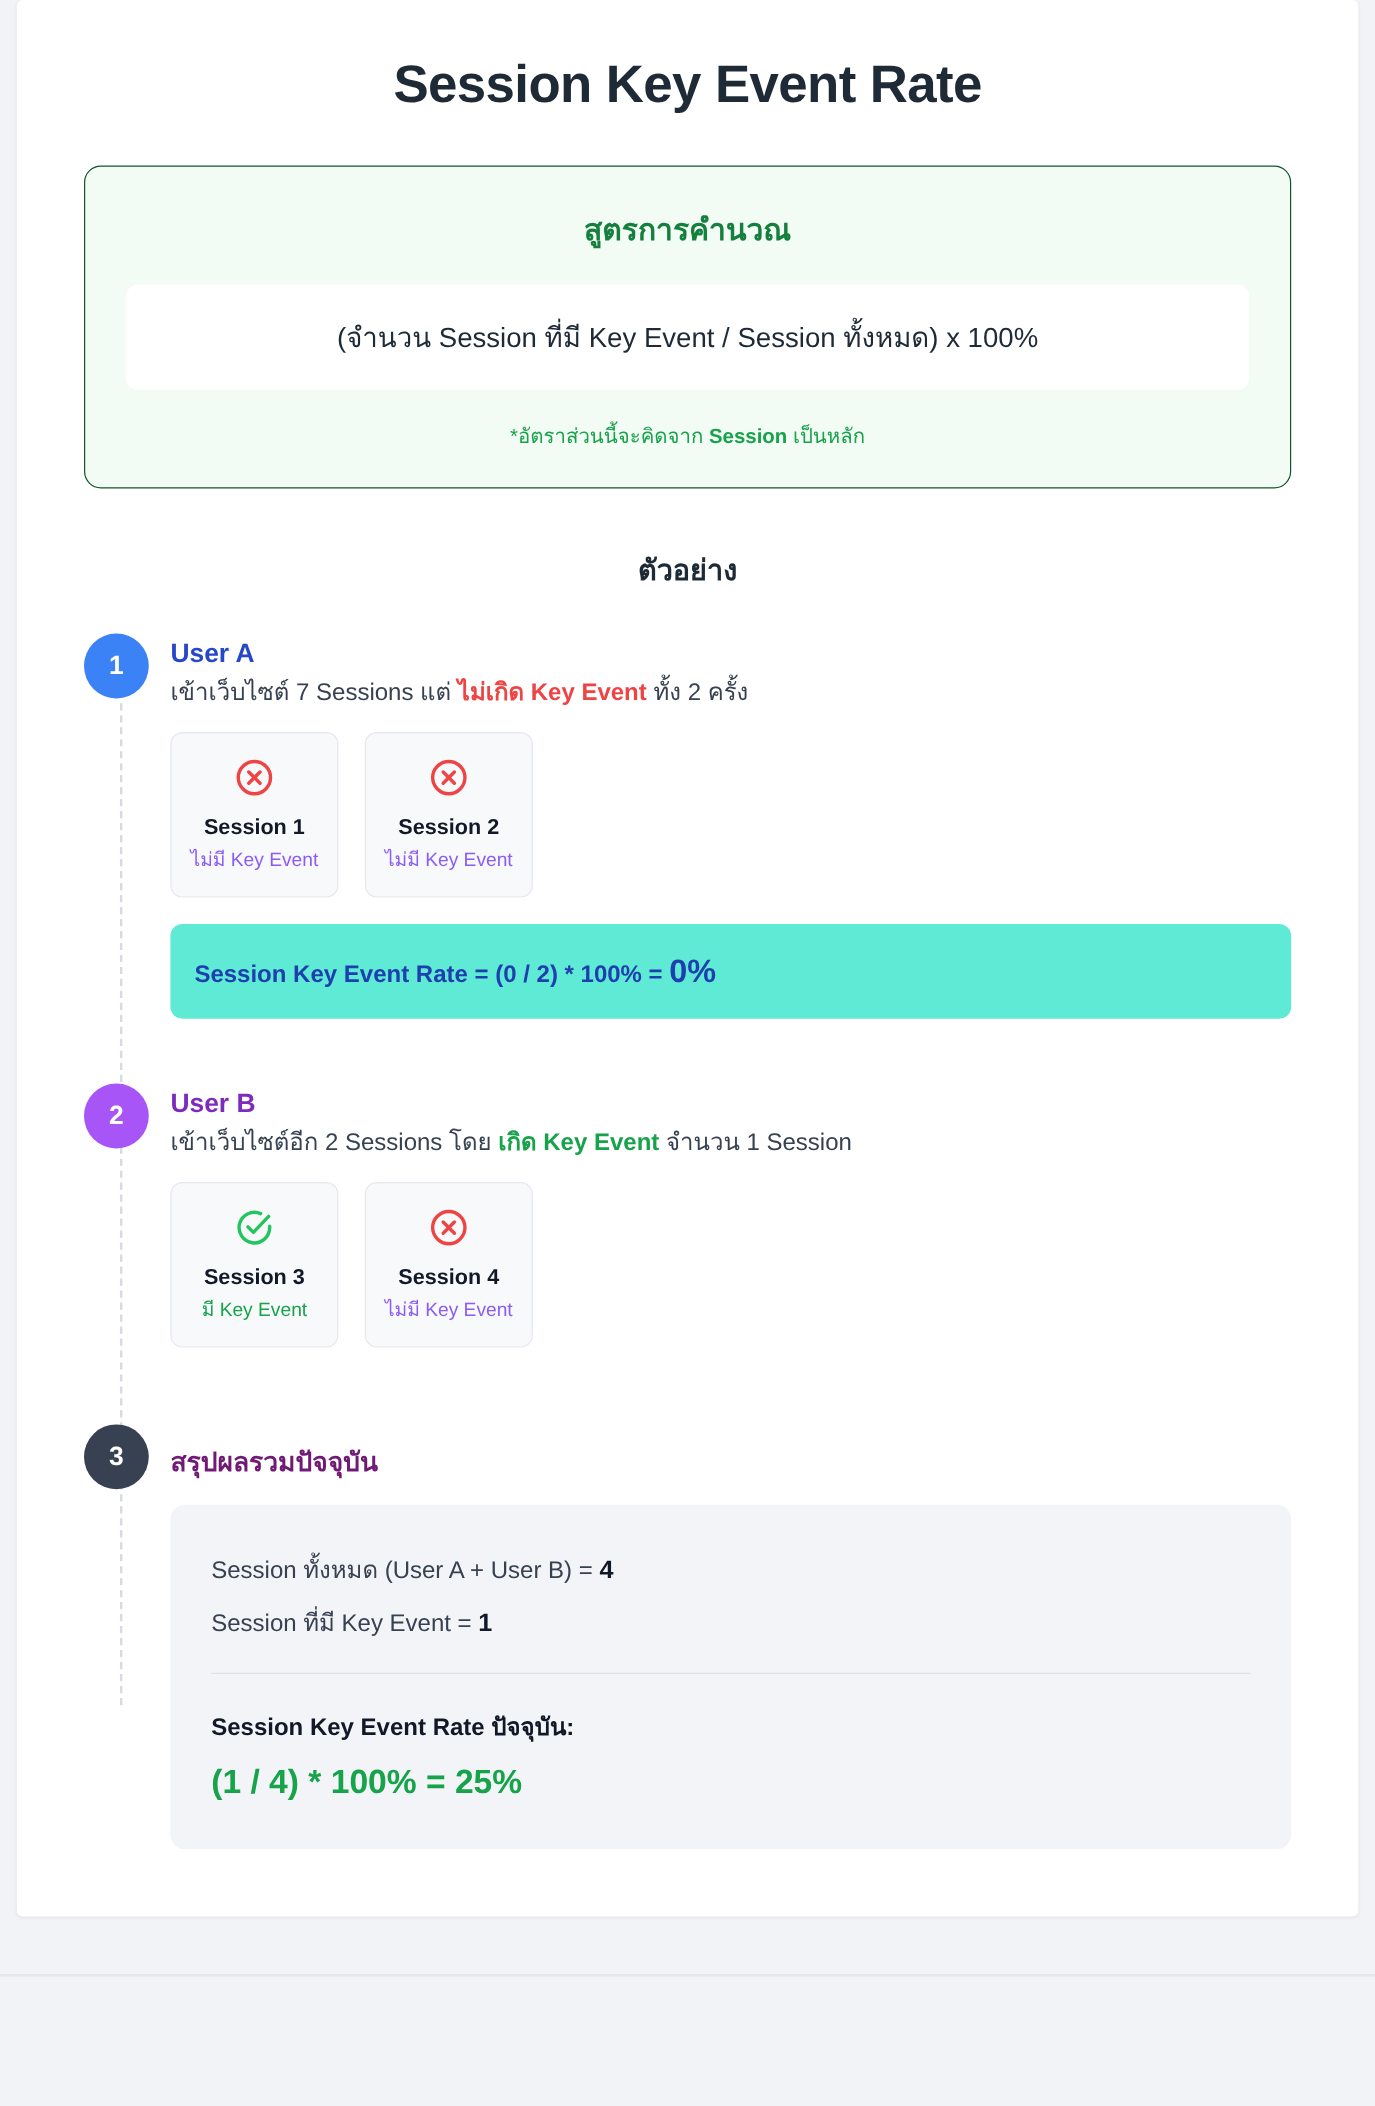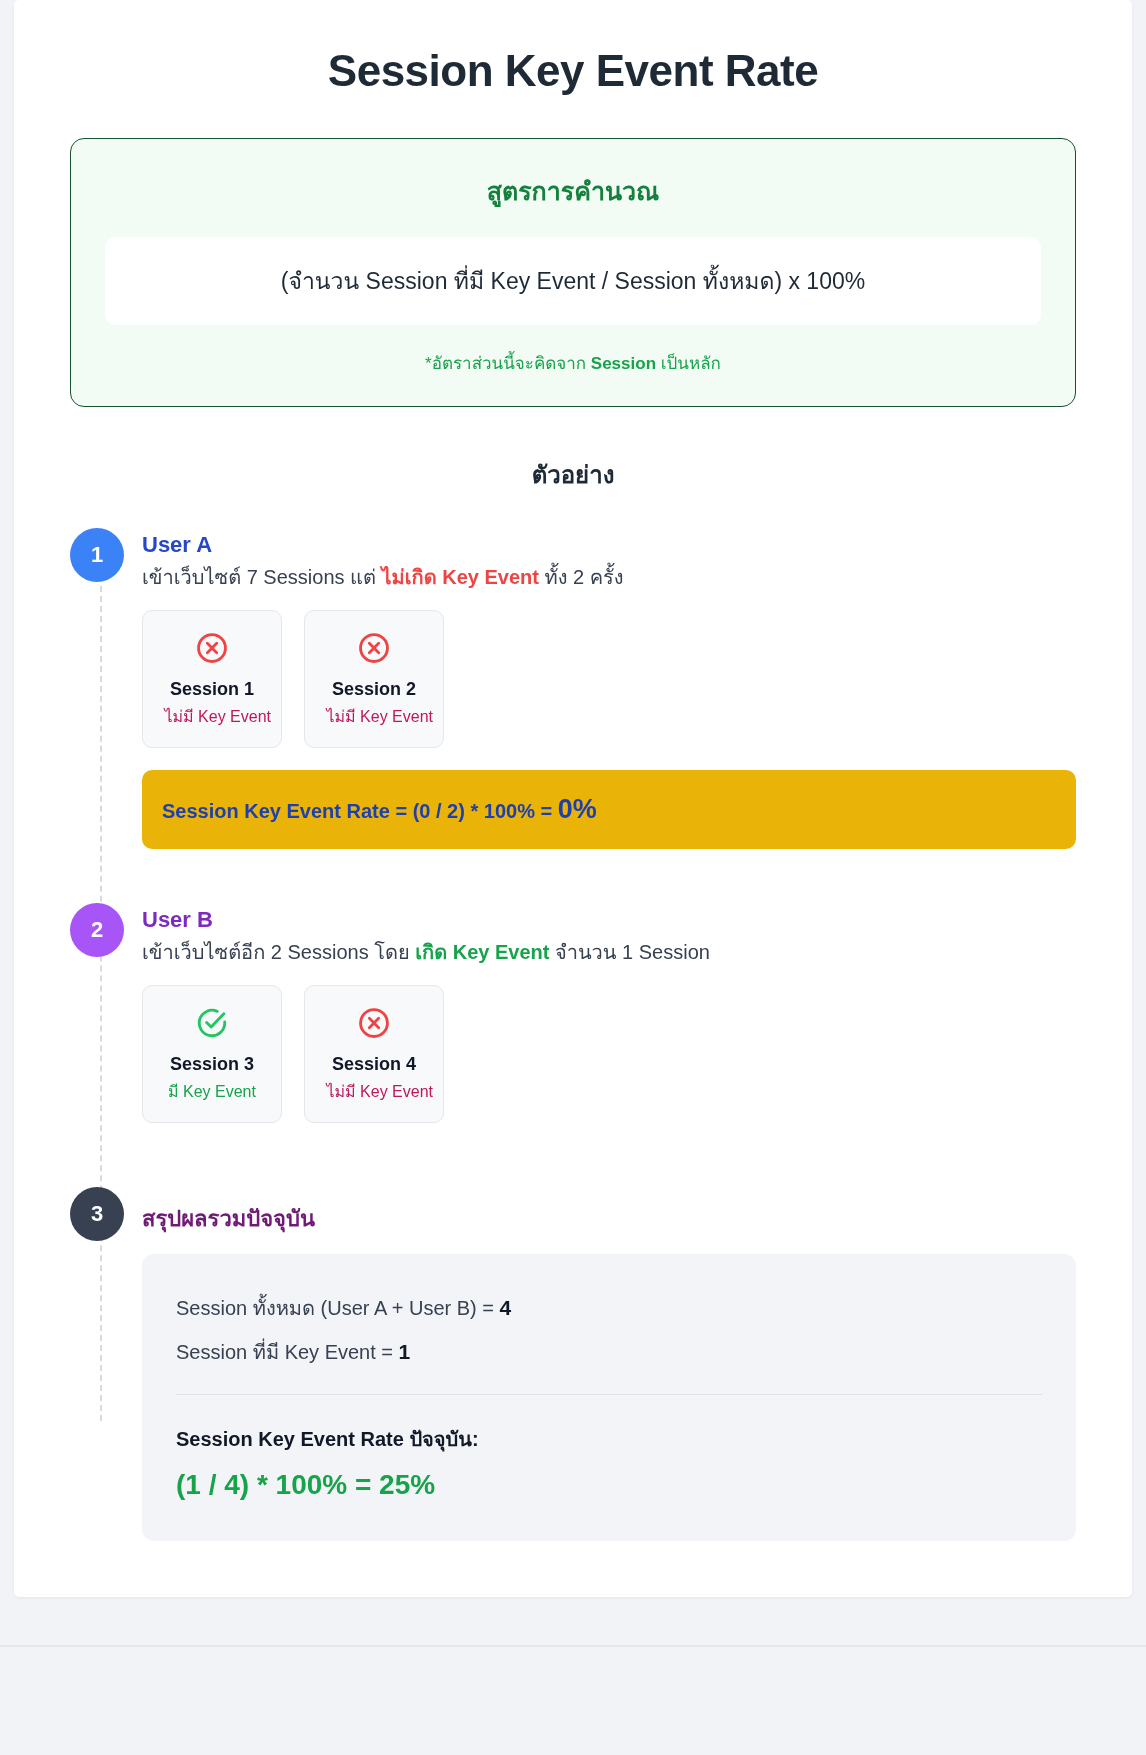--- a/index.html
+++ b/index.html
@@ -162,26 +162,26 @@
     display: block;
     margin: 0 auto 14px auto;
   }
   .session-name {
     font-size: 18px;
     font-weight: bold;
     color: #111827;
     margin-bottom: 4px;
   }
   .session-status { font-size: 16px; }
-  .session-status.neg { color: #be185d; text-align: right; }
+  .session-status.neg { color: #8b5cf6; }
   .session-status.pos { color: #16a34a; }
 
   
   .result-bar {
-    background: #eab308;
+    background: #5eead4;
     border-radius: 10px;
     padding: 24px 20px;
     font-size: 20px;
     font-weight: bold;
     color: #1e40af;
     margin-bottom: 36px;
   }
   .result-bar .big { font-size: 27px; }
 
   

